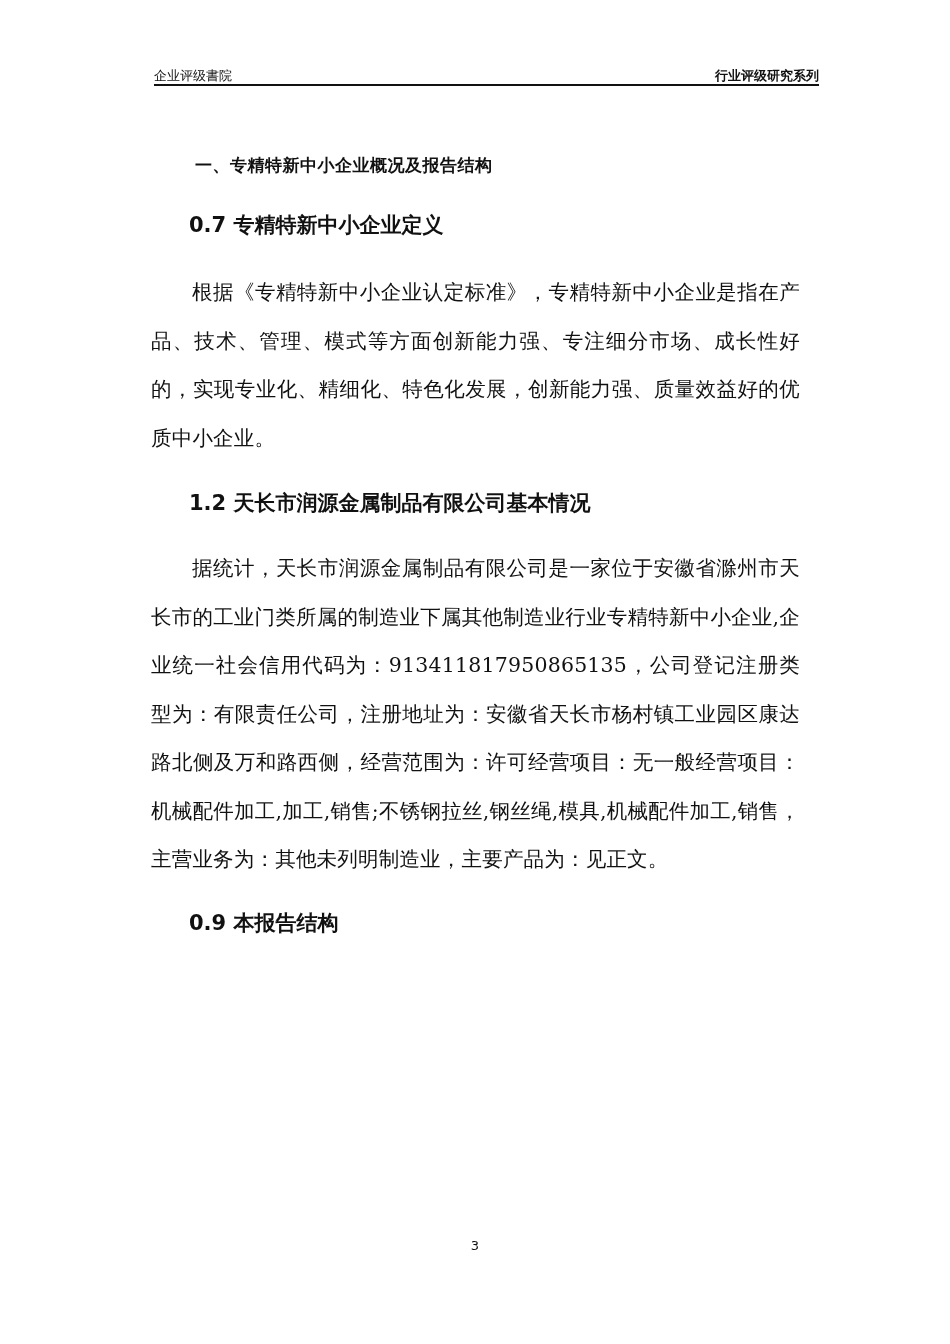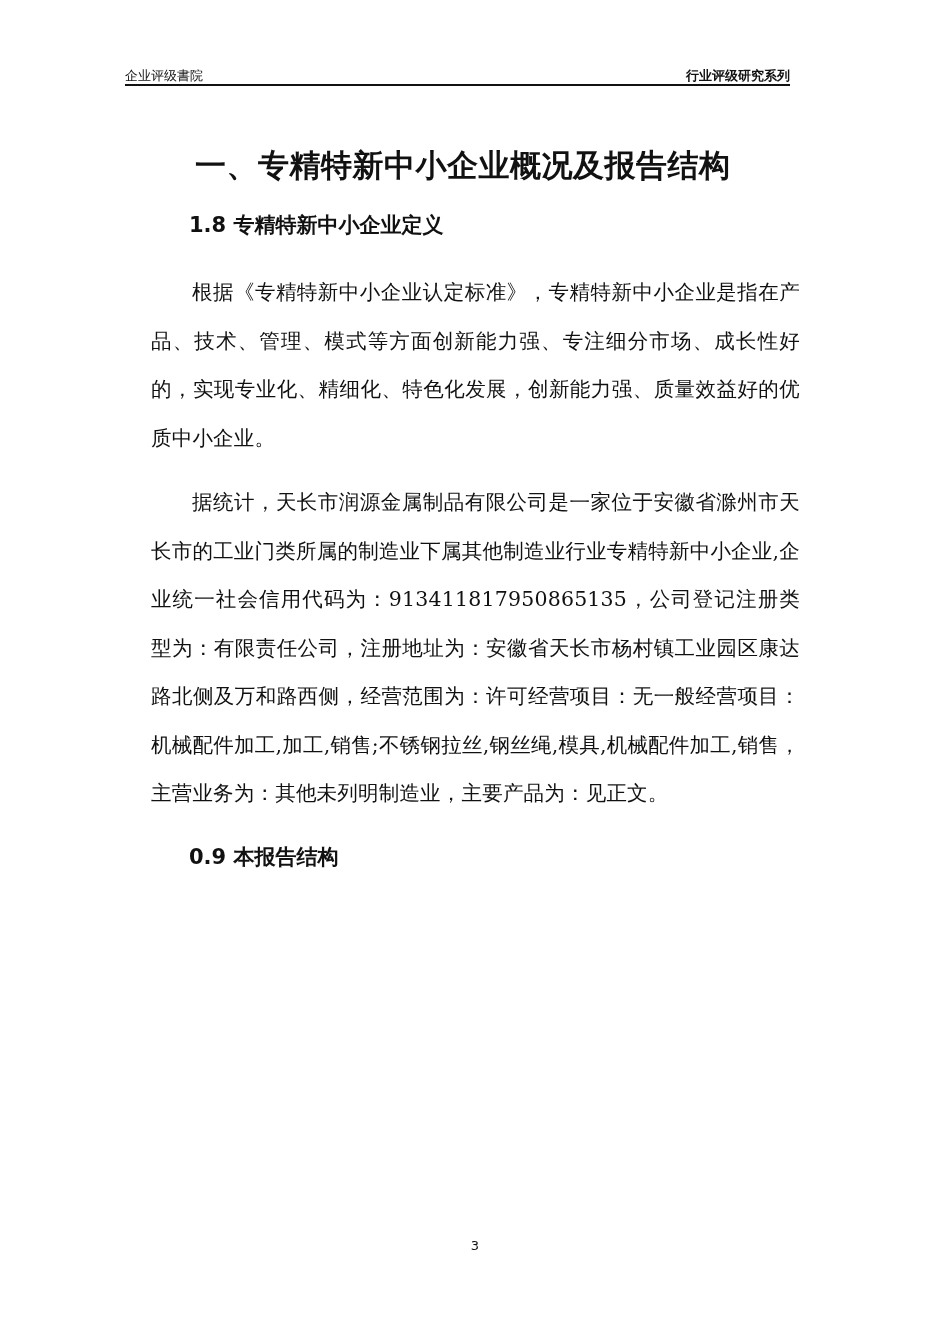--- a/index.html
+++ b/index.html
@@ -1,25 +1,25 @@
 <!DOCTYPE html>
 <html><head>
 <meta charset="utf-8">
 <style>
   html, body { margin: 0; padding: 0; background: #ffffff; }
   body { width: 950px; height: 1344px; position: relative; overflow: hidden;
          font-family: "DejaVu Serif", "Liberation Serif", serif; color: #111; }
-  .header { position: absolute; left: 125px; top: 62px; width: 665px; height: 22px;
+  .header { position: absolute; left: 154px; top: 62px; width: 665px; height: 22px;
             border-bottom: 2px solid #111; font-family: "DejaVu Sans", "Liberation Sans", sans-serif;
             font-size: 13px; }
   .header .left { position: absolute; left: 0; top: 5px; }
   .header .right { position: absolute; right: 0; top: 5px; font-weight: bold; }
   .content { position: absolute; left: 143px; top: 138px; width: 665px; }
   .h1 { font-family: "DejaVu Sans", "Liberation Sans", sans-serif; font-weight: bold;
-        font-size: 31px; margin: 0 0 0 52px; height: 54px; line-height: 54px; letter-spacing: 0.5px; }
+        font-size: 17px; margin: 0 0 0 52px; height: 54px; line-height: 54px; letter-spacing: 0.5px; }
   .h2 { font-family: "DejaVu Sans", "Liberation Sans", sans-serif; font-weight: bold;
         font-size: 21px; margin: 8px 0 0 46px; height: 50px; line-height: 50px; }
   .para { font-size: 20.5px; line-height: 48.5px; text-indent: 2em; margin: 8px;
           text-align: justify; letter-spacing: 0.2px; word-break: break-all; }
   .h2.s12 { margin-top: 16px; }
   .h2.s13 { margin-top: 14px; }
   .para.p1 { margin-top: 18px; }
   .para.p2 { margin-top: 16px; }
   .para.p3 { margin-top: 16px; }
   .footer { position: absolute; left: 0; width: 950px; top: 1238px; text-align: center;
@@ -29,21 +29,22 @@
 <body>
 
 <div class="header">
   <span class="left">企业评级書院</span>
   <span class="right">行业评级研究系列</span>
 </div>
 
 <div class="content">
   <h1 class="h1">一、专精特新中小企业概况及报告结构</h1>
 
-  <h2 class="h2">1.8 专精特新中小企业定义</h2>
+  <h2 class="h2">0.7 专精特新中小企业定义</h2>
   <p class="para p1">根据《专精特新中小企业认定标准》，专精特新中小企业是指在产品、技术、管理、模式等方面创新能力强、专注细分市场、成长性好的，实现专业化、精细化、特色化发展，创新能力强、质量效益好的优质中小企业。</p>
 
+  <h2 class="h2 s12">1.2 天长市润源金属制品有限公司基本情况</h2>
   <p class="para p2">据统计，天长市润源金属制品有限公司是一家位于安徽省滁州市天长市的工业门类所属的制造业下属其他制造业行业专精特新中小企业,企业统一社会信用代码为：913411817950865135，公司登记注册类型为：有限责任公司，注册地址为：安徽省天长市杨村镇工业园区康达路北侧及万和路西侧，经营范围为：许可经营项目：无一般经营项目：机械配件加工,加工,销售;不锈钢拉丝,钢丝绳,模具,机械配件加工,销售，主营业务为：其他未列明制造业，主要产品为：见正文。</p>
 
   <h2 class="h2 s13">0.9 本报告结构</h2>
 </div>
 
 <div class="footer">3</div>
 
 </body></html>

